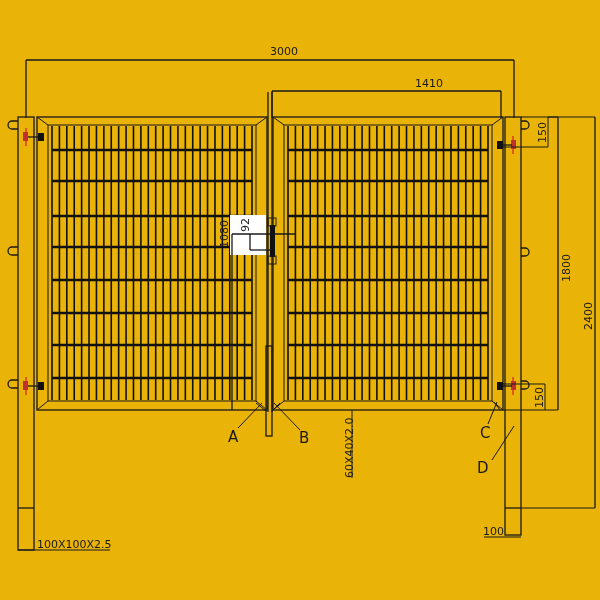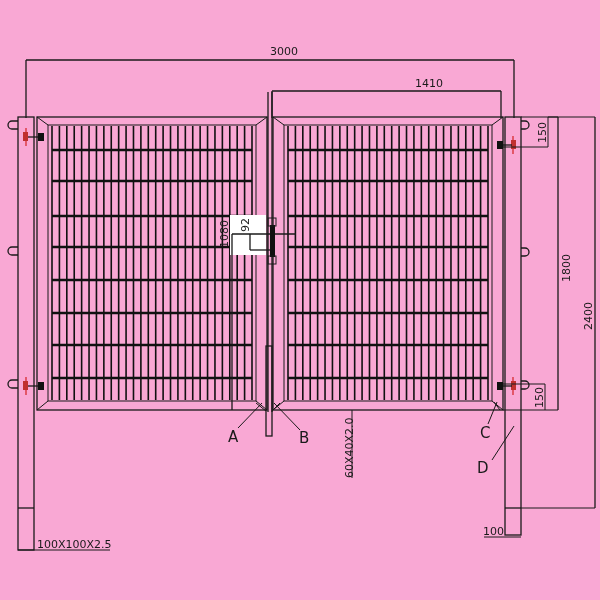--- a/index.html
+++ b/index.html
@@ -1,16 +1,16 @@
 <!DOCTYPE html>
 <html><head>
 <meta charset="utf-8">
 <style>
   html, body { margin:0; padding:0; background:#ffffff; }
-  #stage { position:relative; width:600px; height:600px; background:#f9a8d4; overflow:hidden; }
+  #stage { position:relative; width:600px; height:600px; background:#eab308; overflow:hidden; }
   svg { position:absolute; left:0; top:0; }
   .ln { stroke:#1a1a1a; stroke-width:1.3; fill:none; }
   .thin { stroke:#1a1a1a; stroke-width:1; fill:none; }
   .wire { stroke:#111111; stroke-width:1.6; }
   .hwire { stroke:#111111; stroke-width:2.4; }
   .txt { font-family:"DejaVu Sans", sans-serif; fill:#1a1a1a; font-size:11px; }
   .lbl { font-family:"DejaVu Sans", sans-serif; fill:#1a1a1a; font-size:15px; }
   .red { stroke:#d42020; stroke-width:1.2; }
 </style>
 </head>

